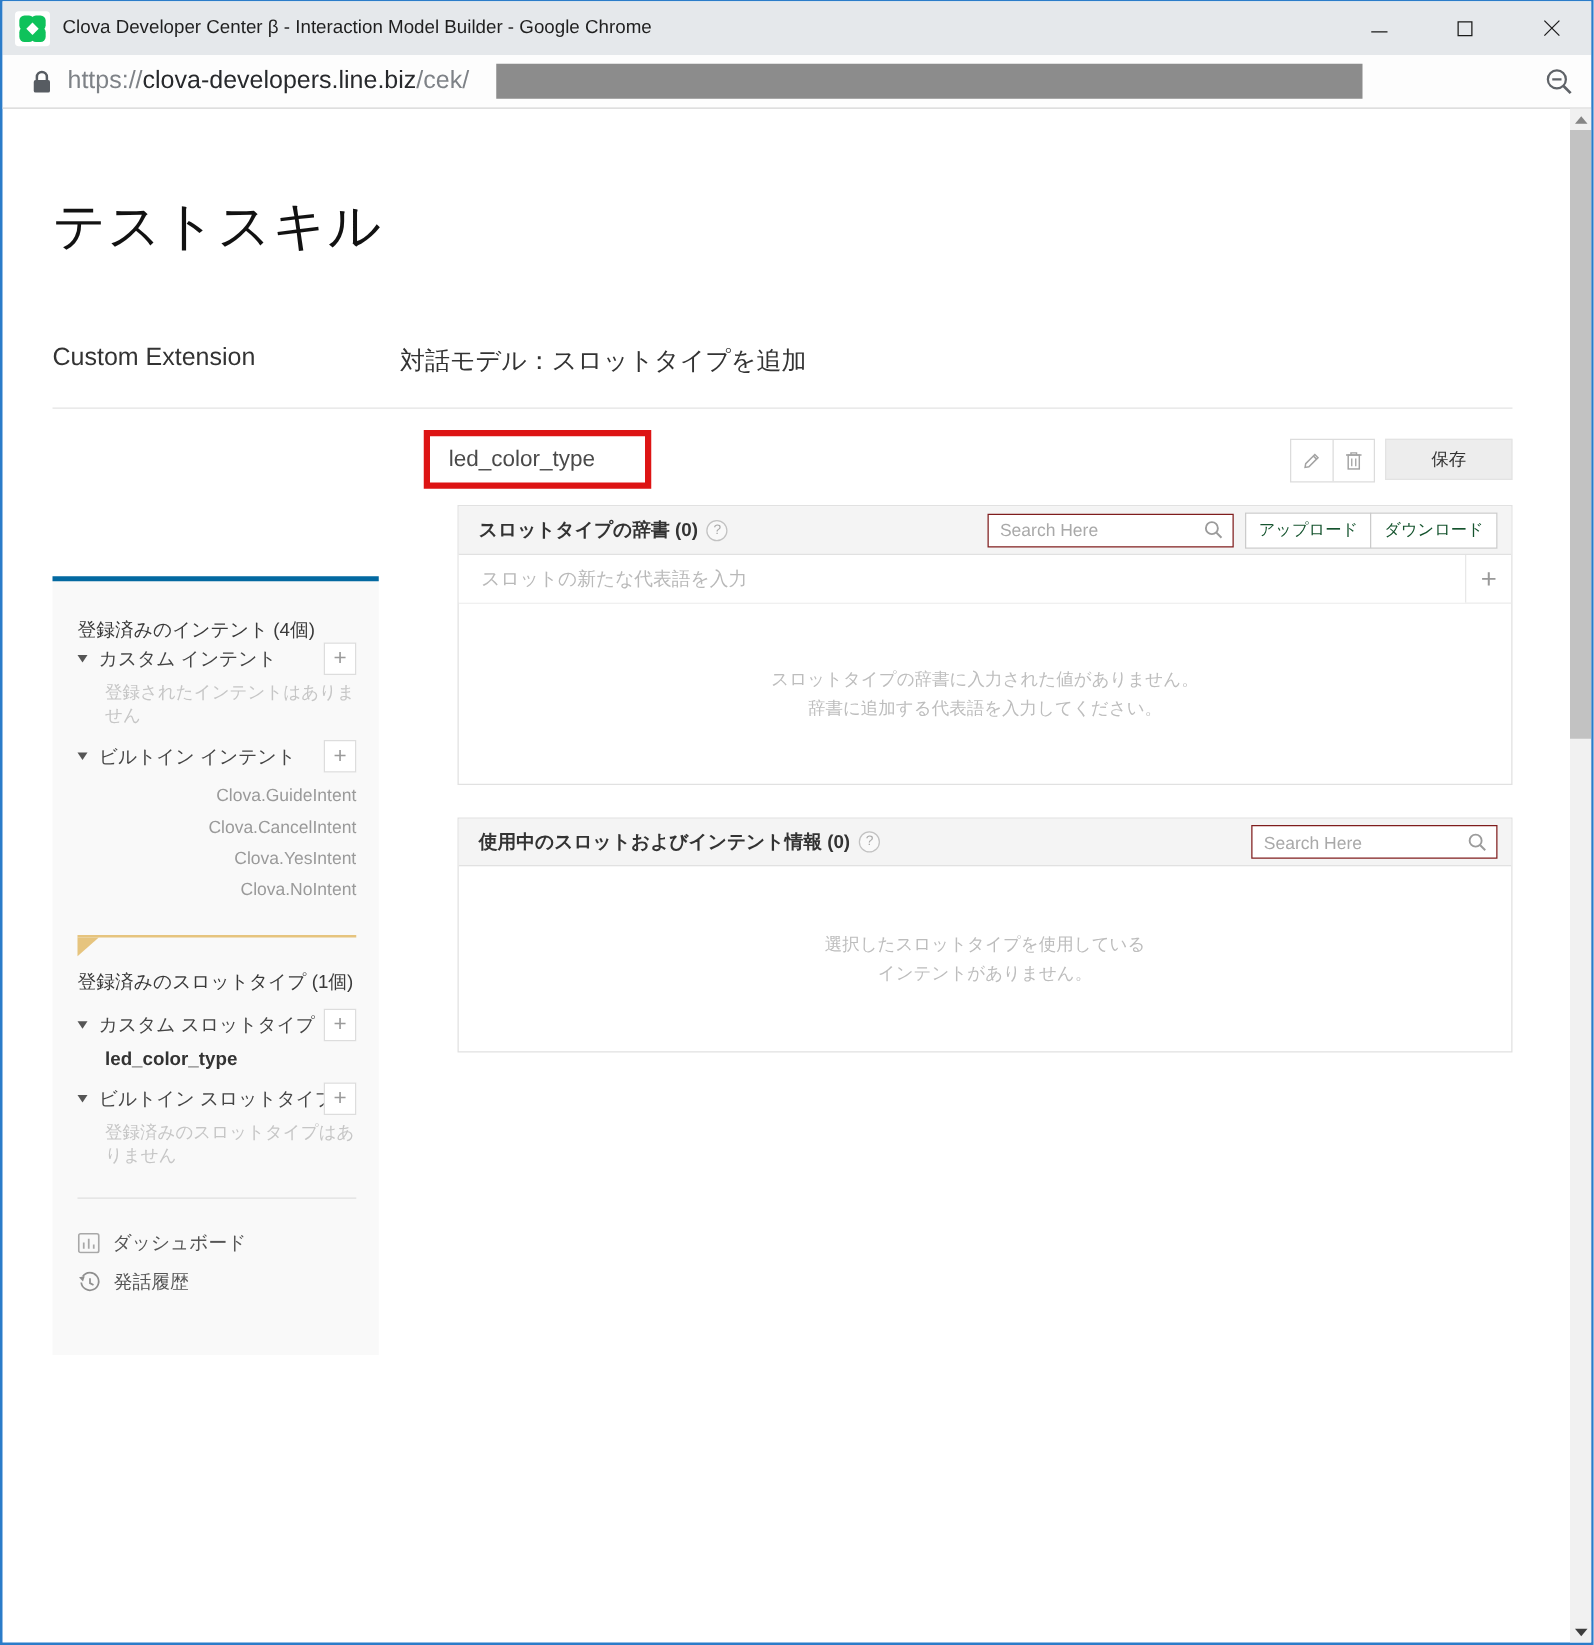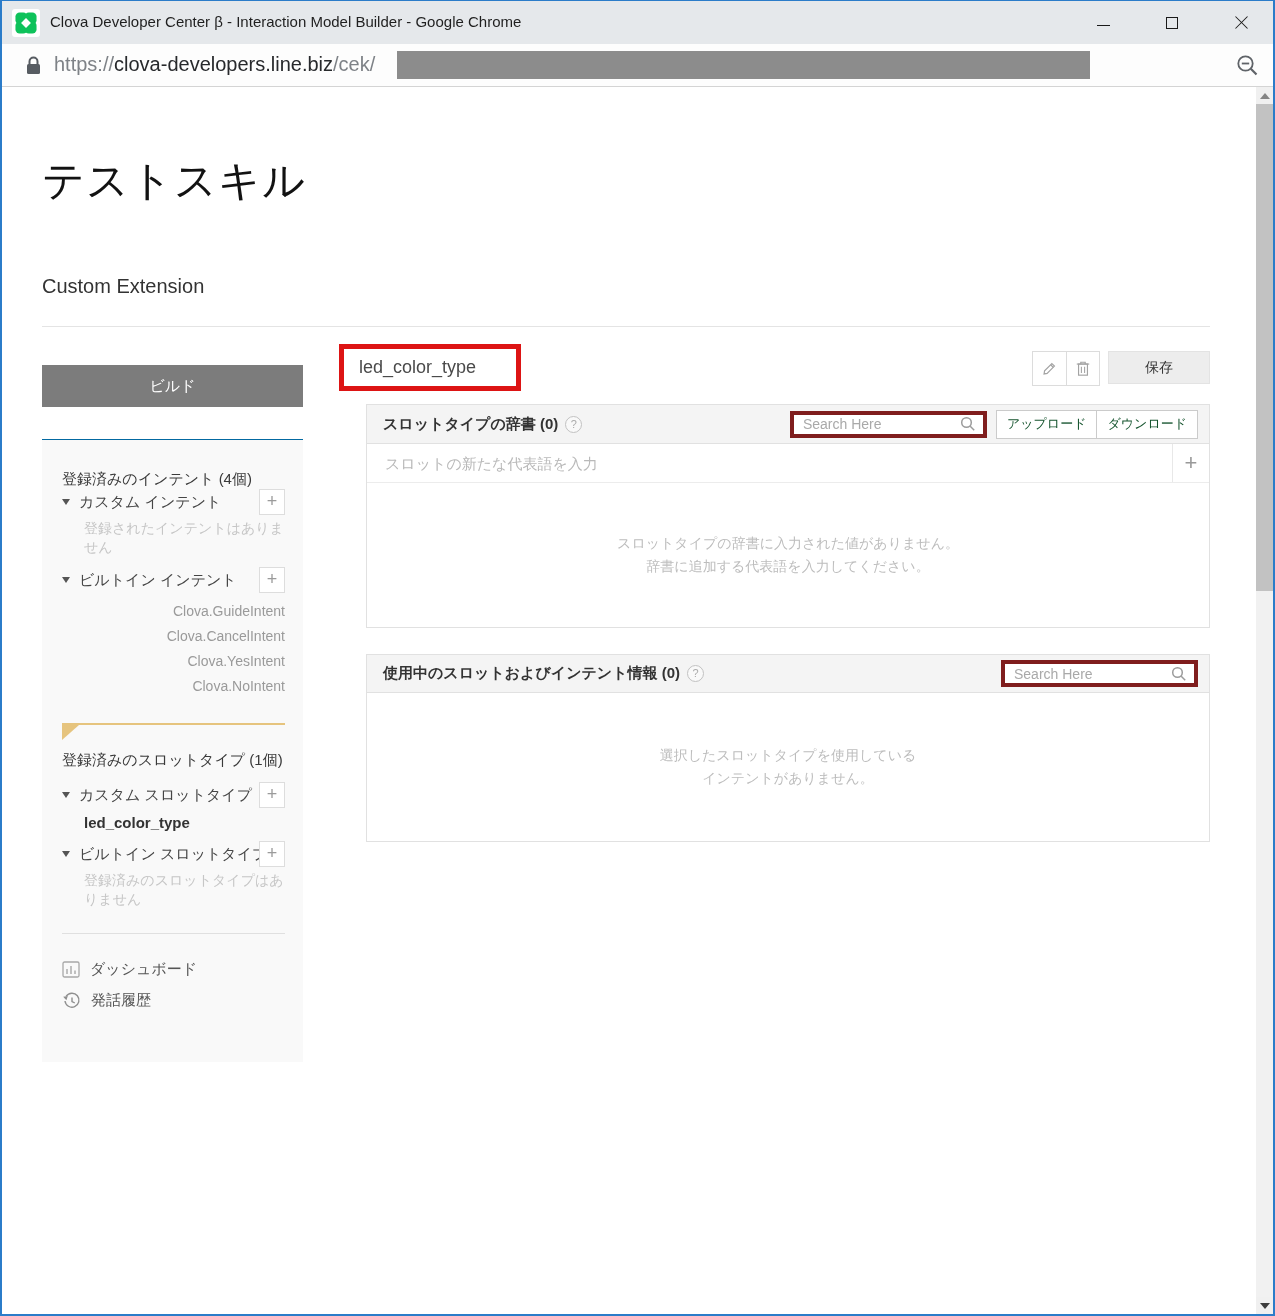--- a/index.html
+++ b/index.html
@@ -35,21 +35,21 @@
   .tri-up   { width:0; height:0; border-bottom:6px solid #858585; border-left:5px solid transparent; border-right:5px solid transparent; }
   .tri-down { width:0; height:0; border-top:6px solid #3d3d3d; border-left:5px solid transparent; border-right:5px solid transparent; }
   #sb-thumb { position:absolute; left:0; top:17px; width:17px; height:487px; background:#c2c2c2; }
   
   #page-title { position:absolute; left:40px; top:152px; font-size:42px; color:#121212; letter-spacing:1px; }
   #sub-left  { position:absolute; left:40px;  top:274px; font-size:20px; color:#333; }
   #sub-right { position:absolute; left:318px; top:274px; font-size:20px; color:#333; }
   #top-rule { position:absolute; left:40px; top:325px; width:1168px; height:1px; background:#e4e4e4; }
   
   #build-btn { position:absolute; left:40px; top:364px; width:261px; height:42px; background:#7c7c7c; color:#fff; font-size:15px; display:flex; align-items:center; justify-content:center; cursor:default; }
-  #side-panel { position:absolute; left:40px; top:438px; width:261px; height:623px; background:#f9f9f9; border-top:1px solid #0369a1; padding:0 18px 0 20px; overflow:hidden; font-size:15px; color:#444; }
+  #side-panel { position:absolute; left:40px; top:460px; width:261px; height:623px; background:#f9f9f9; border-top:4px solid #0369a1; padding:0 18px 0 20px; overflow:hidden; font-size:15px; color:#444; }
   .sec-h { margin-top:30px; color:#3a3a3a; }
   .trow { display:flex; align-items:center; position:relative; height:26px; }
   .tri-exp { width:0; height:0; border-top:6px solid #555; border-left:4.5px solid transparent; border-right:4.5px solid transparent; margin-right:9px; flex:none; }
   .trow .lbl { color:#454545; white-space:nowrap; }
   .plusbtn { position:absolute; right:0; top:0; width:26px; height:26px; border:1px solid #ddd; background:#fff; color:#9b9b9b; font-size:18px; line-height:23px; text-align:center; }
   .note { color:#c6c6c6; font-size:14px; line-height:19px; margin:4px 0 0 22px; width:202px; }
   .clist { margin:6px 0 0 22px; font-size:14px; color:#9a9a9a; line-height:25px;text-align:right; }
   .gold-div { margin-top:24px; height:2px; background:#e6c47e; position:relative; }
   .gold-div i { position:absolute; left:0; top:2px; width:0; height:0; border-top:15px solid #e6c47e; border-right:17px solid transparent; }
   .slot-bold { margin:6px 0 0 22px; font-weight:bold; color:#333; }
@@ -64,21 +64,21 @@
   .icell { width:33px; height:33px; display:flex; align-items:center; justify-content:center; }
   .icell + .icell { border-left:1px solid #dcdcdc; }
   #save-btn { position:absolute; left:1106px; top:350px; width:102px; height:33px; background:#ededed; border:1px solid #e3e3e3; font-size:14px; color:#333; display:flex; align-items:center; justify-content:center; }
   .card { position:absolute; left:364px; width:844px; border:1px solid #e1e1e1; background:#fff; }
   #card-dict { top:403px; }
   #card-usage { top:653px; }
   .card-h { height:39px; background:#f4f4f4; border-bottom:1px solid #e1e1e1; display:flex; align-items:center; padding:0 11px 0 16px; }
   .card-title { font-size:15px; font-weight:bold; color:#333; white-space:nowrap; }
   .helpc { width:17px; height:17px; border:1px solid #c2c2c2; border-radius:50%; color:#ababab; font-size:11px; line-height:15px; text-align:center; margin-left:7px; flex:none; background:#f9f9f9; }
   .spacer { flex:1; }
-  .searchbox { width:197px; height:27px; border:4px solid #7f1d1d; background:#fff; display:flex; align-items:center; padding:0 7px 0 9px; }
+  .searchbox { width:197px; height:27px; border:1px solid #7f1d1d; background:#fff; display:flex; align-items:center; padding:0 7px 0 9px; }
   .searchbox input { flex:1; border:none; outline:none; font-size:14px; color:#555; background:transparent; width:100%; font-family:inherit; }
   .searchbox input::placeholder { color:#a9a9a9; }
   .updown { display:flex; margin-left:9px; }
   .ud-btn { height:29px; padding:0 10px; border:1px solid #cbcbcb; background:#fff; font-size:13px; color:#14532d; display:flex; align-items:center; white-space:nowrap; }
   .ud-btn + .ud-btn { margin-left:-1px; }
   .dict-input-row { height:39px; border-bottom:1px solid #ececec; display:flex; align-items:stretch; }
   .dict-input-row input { flex:1; border:none; outline:none; font-size:15px; padding-left:18px; color:#555; font-family:inherit; }
   .dict-input-row input::placeholder { color:#b9b9b9; }
   .addcell { width:37px; border-left:1px solid #e8e8e8; display:flex; align-items:center; justify-content:center; font-size:22px; color:#999; }
   .empty-block { display:flex; flex-direction:column; align-items:center; justify-content:center; font-size:14px; color:#bdbdbd; line-height:23px; text-align:center; }
@@ -128,23 +128,23 @@
       <svg width="25" height="25" viewBox="0 0 25 25">
         <circle cx="10.5" cy="10.5" r="7.2" fill="none" stroke="#5f6368" stroke-width="1.8"></circle>
         <line x1="6.8" y1="10.5" x2="14.2" y2="10.5" stroke="#5f6368" stroke-width="1.8"></line>
         <line x1="15.8" y1="15.8" x2="21.5" y2="21.5" stroke="#5f6368" stroke-width="2.2"></line>
       </svg>
     </span>
   </div>
 
   <div id="page-title">テストスキル</div>
   <div id="sub-left">Custom Extension</div>
+  <div id="sub-right">対話モデル：スロットタイプを追加</div>
   <div id="top-rule"></div>
 
-  <div id="build-btn">ビルド</div>
 
   <div id="side-panel">
     <div class="sec-h">登録済みのインテント (4個)</div>
 
     <div class="trow">
       <span class="tri-exp"></span>
       <span class="lbl">カスタム インテント</span>
       <span class="plusbtn">+</span>
     </div>
     <div class="note">登録されたインテントはありません</div>

